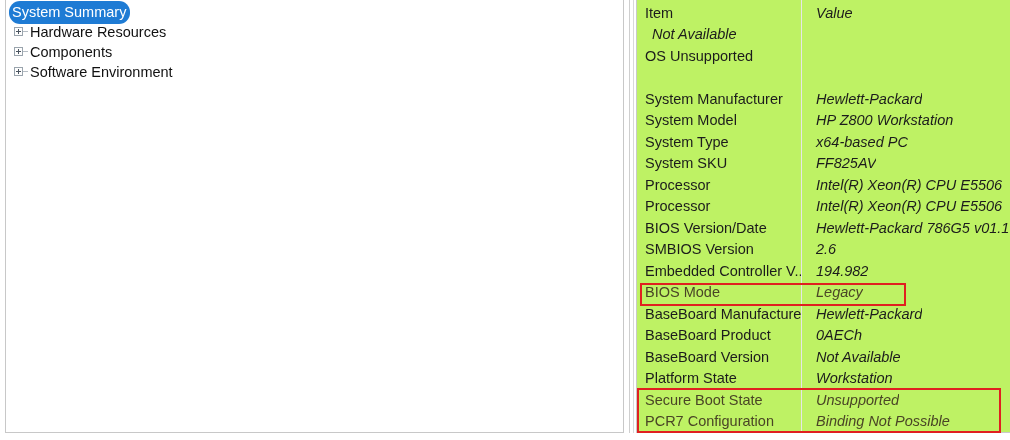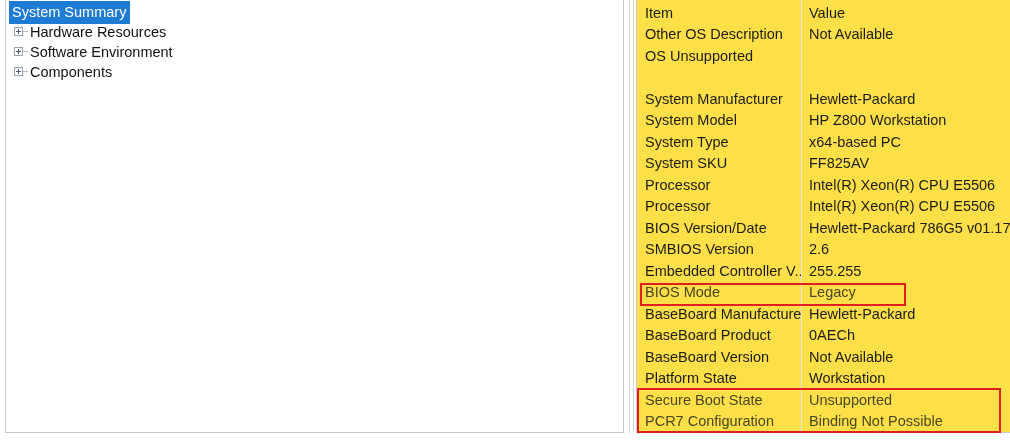--- a/index.html
+++ b/index.html
@@ -40,20 +40,21 @@
     height: 20px;
     font-size: 14.5px;
     color: #111111;
     white-space: nowrap;
   }
   .tree-node.root-node {
     padding-left: 1px;
   }
   .node-label {
     line-height: 20px;
+    border-radius: 11px;
   }
   .node-label.selected {
     background: #1e7bd4;
     color: #ffffff;
     padding: 1px 4px 2px 3px;
   }
   .expander-wrap {
     width: 22px;
     min-width: 22px;
     height: 20px;
@@ -122,21 +123,21 @@
     background: #d8d8d8;
   }
 
   
   #detail-panel {
     position: absolute;
     left: 636px;
     top: 0px;
     width: 374px;
     height: 433px;
-    background: #fde047;
+    background: #bef264;
     border: 1px solid #c9c9c9;
     border-top: none;
     border-right: none;
     box-sizing: border-box;
     overflow: hidden;
   }
   #col-separator {
     position: absolute;
     left: 164px;
     top: 0;
@@ -160,22 +161,23 @@
     color: #1c1c1c;
   }
   .cell-item {
     width: 164px;
     min-width: 164px;
     padding-left: 8px;
     box-sizing: border-box;
     overflow: hidden;
   }
   .cell-value {
-    padding-left: 8px;
-    overflow: hidden;
+    padding-left: 15px;
+    overflow: hidden;
+    font-style: italic;
   }
   .detail-row.header-row .cell-item,
   .detail-row.header-row .cell-value {
     color: #1c1c1c;
   }
   
   .detail-row.flagged .cell-item,
   .detail-row.flagged .cell-value {
     color: #4a4526;
   }
@@ -216,29 +218,29 @@
         <span class="connector"></span>
       </span>
       <span class="node-label">Hardware Resources</span>
     </div>
 
     <div class="tree-node">
       <span class="expander-wrap">
         <span class="expander"></span>
         <span class="connector"></span>
       </span>
-      <span class="node-label">Software Environment</span>
+      <span class="node-label">Components</span>
     </div>
 
     <div class="tree-node">
       <span class="expander-wrap">
         <span class="expander"></span>
         <span class="connector"></span>
       </span>
-      <span class="node-label">Components</span>
+      <span class="node-label">Software Environment</span>
     </div>
 
   </div>
 </div>
 
 <div id="splitter">
   <div class="bar-a"></div>
   <div class="bar-b"></div>
 </div>
 
@@ -246,21 +248,20 @@
   <div id="col-separator"></div>
 
   <div id="detail-rows">
 
     <div class="detail-row header-row">
       <span class="cell-item">Item</span>
       <span class="cell-value">Value</span>
     </div>
 
     <div class="detail-row">
-      <span class="cell-item">Other OS Description</span>
       <span class="cell-value">Not Available</span>
     </div>
     <div class="detail-row">
       <span class="cell-item">OS Unsupported</span>
     </div>
     <div class="detail-row">
     </div>
     <div class="detail-row">
       <span class="cell-item">System Manufacturer</span>
       <span class="cell-value">Hewlett-Packard</span>
@@ -288,21 +289,21 @@
     <div class="detail-row">
       <span class="cell-item">BIOS Version/Date</span>
       <span class="cell-value">Hewlett-Packard 786G5 v01.17, 8/</span>
     </div>
     <div class="detail-row">
       <span class="cell-item">SMBIOS Version</span>
       <span class="cell-value">2.6</span>
     </div>
     <div class="detail-row">
       <span class="cell-item">Embedded Controller V...</span>
-      <span class="cell-value">255.255</span>
+      <span class="cell-value">194.982</span>
     </div>
     <div class="detail-row flagged">
       <span class="cell-item">BIOS Mode</span>
       <span class="cell-value">Legacy</span>
     </div>
     <div class="detail-row">
       <span class="cell-item">BaseBoard Manufacturer</span>
       <span class="cell-value">Hewlett-Packard</span>
     </div>
     <div class="detail-row">

